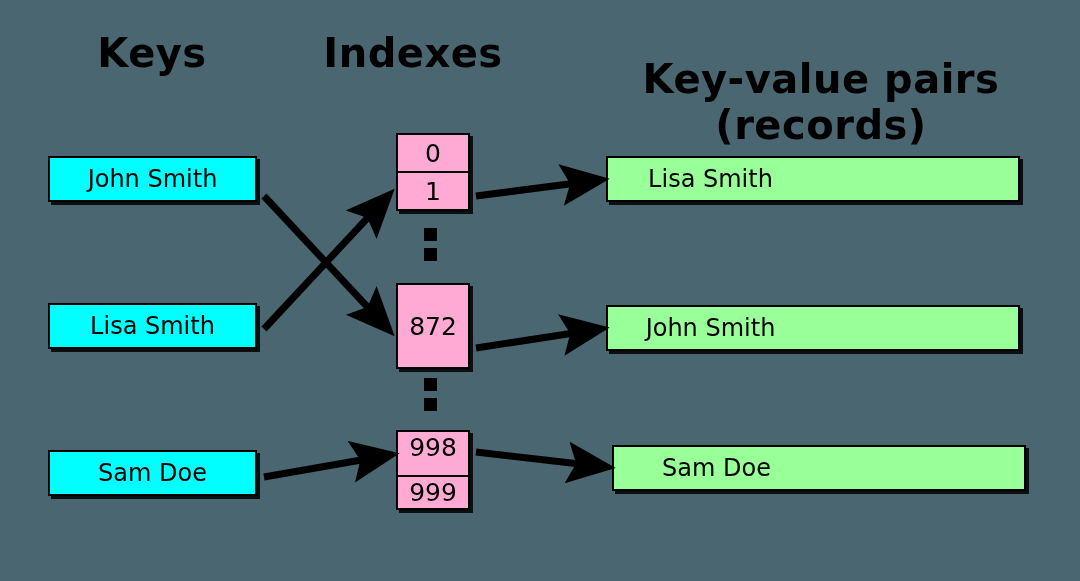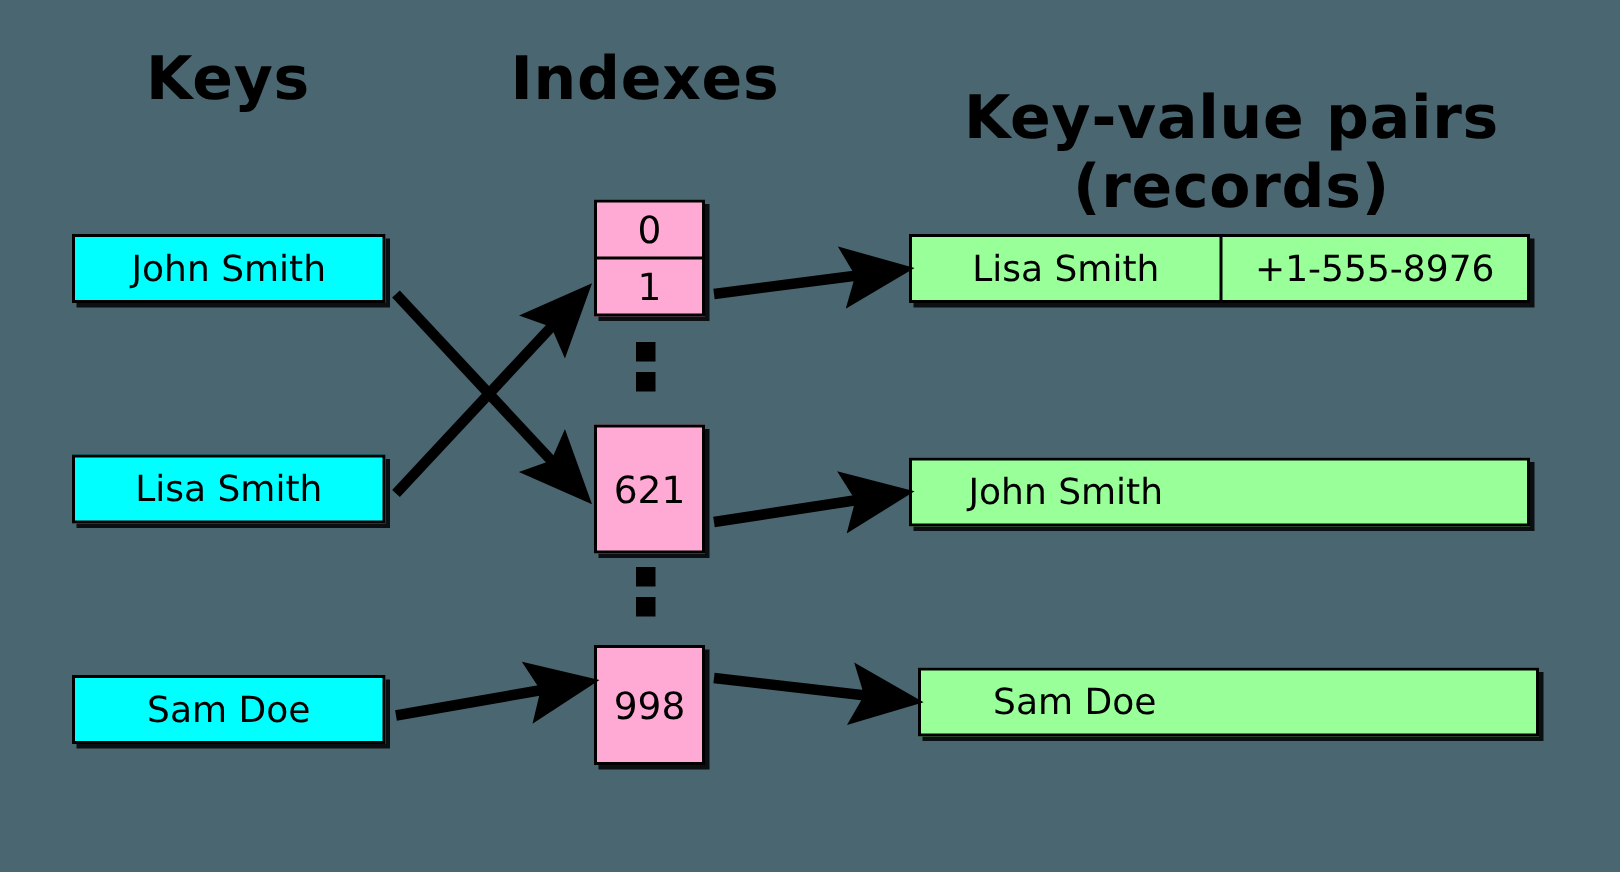--- a/index.html
+++ b/index.html
@@ -25,21 +25,21 @@
     color: #000000;
     font-family: "DejaVu Sans", sans-serif;
     font-weight: bold;
     font-size: 40px;
     line-height: 46px;
     text-align: center;
     white-space: pre-line;
     letter-spacing: 0.5px;
   }
   #heading-keys    { left: 32px;  top: 30px;  width: 240px; }
-  #heading-indexes { left: 310px; top: 30px;  width: 240px; }
+  #heading-indexes { left: 293px; top: 30px;  width: 240px; }
   #heading-records { left: 611px; top: 28px;  width: 420px; margin-top: 28px; }
 
   
   .box {
     position: absolute;
     box-sizing: border-box;
     border: 2px solid #000000;
     box-shadow: 3px 3px 0 rgba(0,0,0,0.85);
     display: flex;
     align-items: center;
@@ -163,40 +163,40 @@
   <div class="box key-box" id="key-2">
     <span>Sam Doe</span>
   </div>
 
   <div class="index-group" id="index-group-0">
     <div class="index-cell">0</div>
     <div class="index-cell">1</div>
   </div>
 
   <div class="index-group" id="index-group-1">
-    <div class="index-cell">621</div>
+    <div class="index-cell">872</div>
   </div>
 
   <div class="index-group" id="index-group-2">
     <div class="index-cell">998</div>
+    <div class="index-cell">999</div>
   </div>
 
   <div class="ellipsis" id="ellipsis-0">
     <span></span>
     <span></span>
   </div>
 
   <div class="ellipsis" id="ellipsis-1">
     <span></span>
     <span></span>
   </div>
 
   <div class="record-row" id="record-0">
     <div class="record-key">Lisa Smith</div>
-    <div class="record-value">+1-555-8976</div>
   </div>
 
   <div class="record-row" id="record-1">
     <div class="record-key">John Smith</div>
   </div>
 
   <div class="record-row" id="record-2">
     <div class="record-key">Sam Doe</div>
   </div>
 

